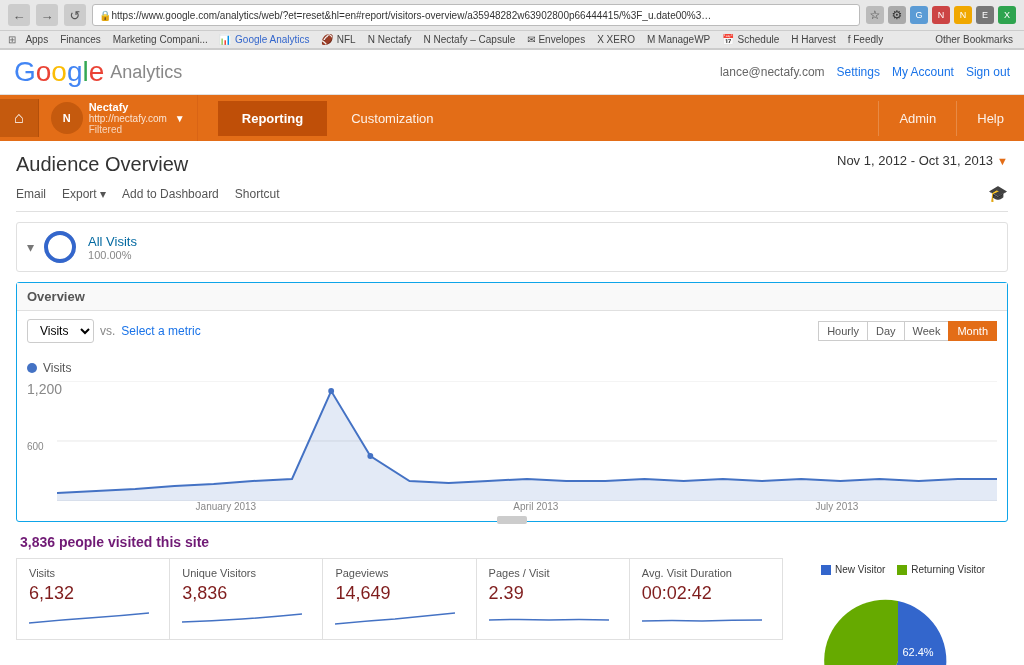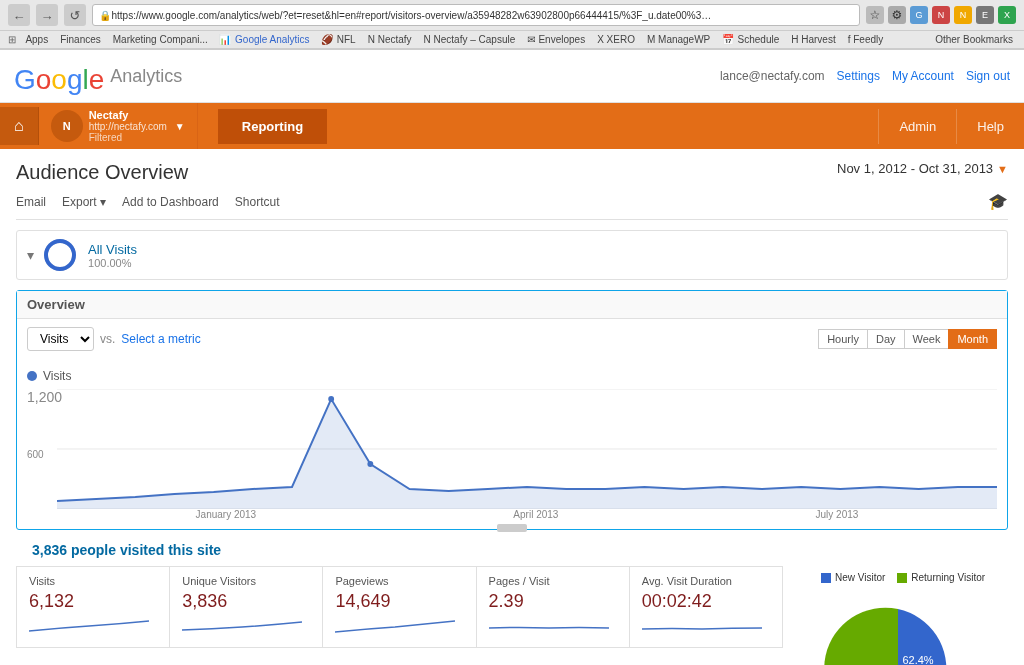--- a/index.html
+++ b/index.html
@@ -88,21 +88,21 @@
     .time-btn.active { background: #e36d17; color: white; border-color: #e36d17; }
 
     
     .chart-area { padding: 10px; position: relative; height: 170px; }
     .chart-legend { display: flex; align-items: center; gap: 6px; margin-bottom: 6px; }
     .chart-legend-dot { width: 10px; height: 10px; border-radius: 50%; background: #4472c4; }
     .chart-legend-label { font-size: 12px; color: #555; }
     .chart-x-labels { display: flex; justify-content: space-around; padding: 0 10px; font-size: 10px; color: #888; }
 
     
-    .stats-header { font-size: 14px; font-weight: bold; color: #0369a1; margin: 10px 16px 8px; }
+    .stats-header { font-size: 14px; font-weight: bold; color: #701a75; margin: 10px 4px 8px; }
     .stats-grid { display: flex; gap: 0; margin-bottom: 8px; flex-wrap: wrap; }
     .stat-card { border: 1px solid #e0e0e0; padding: 8px 12px; flex: 1; min-width: 100px; margin-right: -1px; margin-bottom: -1px; }
     .stat-label { font-size: 11px; color: #555; margin-bottom: 4px; }
     .stat-value { font-size: 18px; color: #7f1d1d; font-weight: normal; margin-bottom: 4px; }
     .stat-sparkline { height: 20px; }
     .pie-legend { display: flex; gap: 12px; margin-bottom: 6px; justify-content: center; }
     .pie-legend-item { display: flex; align-items: center; gap: 4px; font-size: 10px; }
     .pie-legend-dot { width: 10px; height: 10px; }
 
     
@@ -150,21 +150,21 @@
     <span class="bookmark-item">M ManageWP</span>
     <span class="bookmark-item">📅 Schedule</span>
     <span class="bookmark-item">H Harvest</span>
     <span class="bookmark-item">f Feedly</span>
     <span class="bookmark-item" style="margin-left:auto;">Other Bookmarks</span>
   </div>
 </div>
 
 <div class="ga-header">
   <div class="ga-logo">
-    <span style="font-size:28px;font-weight:300;margin-top:8px;">
+    <span style="font-size:28px;font-weight:300;">
       <span class="g-blue">G</span><span class="g-red">o</span><span class="g-yellow">o</span><span class="g-blue">g</span><span class="g-green">l</span><span class="g-red">e</span>
     </span>
     <span class="analytics-text">Analytics</span>
   </div>
   <div class="ga-header-right">
     <span>lance@nectafy.com</span>
     <a>Settings</a>
     <a>My Account</a>
     <a>Sign out</a>
   </div>
@@ -180,20 +180,23 @@
       <div class="ga-property-info">
         <div class="ga-property-name">Nectafy</div>
         <div class="ga-property-url">http://nectafy.com</div>
         <div class="ga-property-filtered">Filtered</div>
       </div>
       <div class="ga-property-arrow">▼</div>
     </div>
     <div class="ga-nav-tabs">
       <div class="ga-nav-tab active">
         <span>Reporting</span>
+      </div>
+      <div class="ga-nav-tab">
+        <span>Customization</span>
       </div>
     </div>
   </div>
   <div class="ga-nav-right">
     <div class="ga-nav-right-btn">Admin</div>
     <div class="ga-nav-right-btn">Help</div>
   </div>
 </div>
 
 <div class="ga-body">

